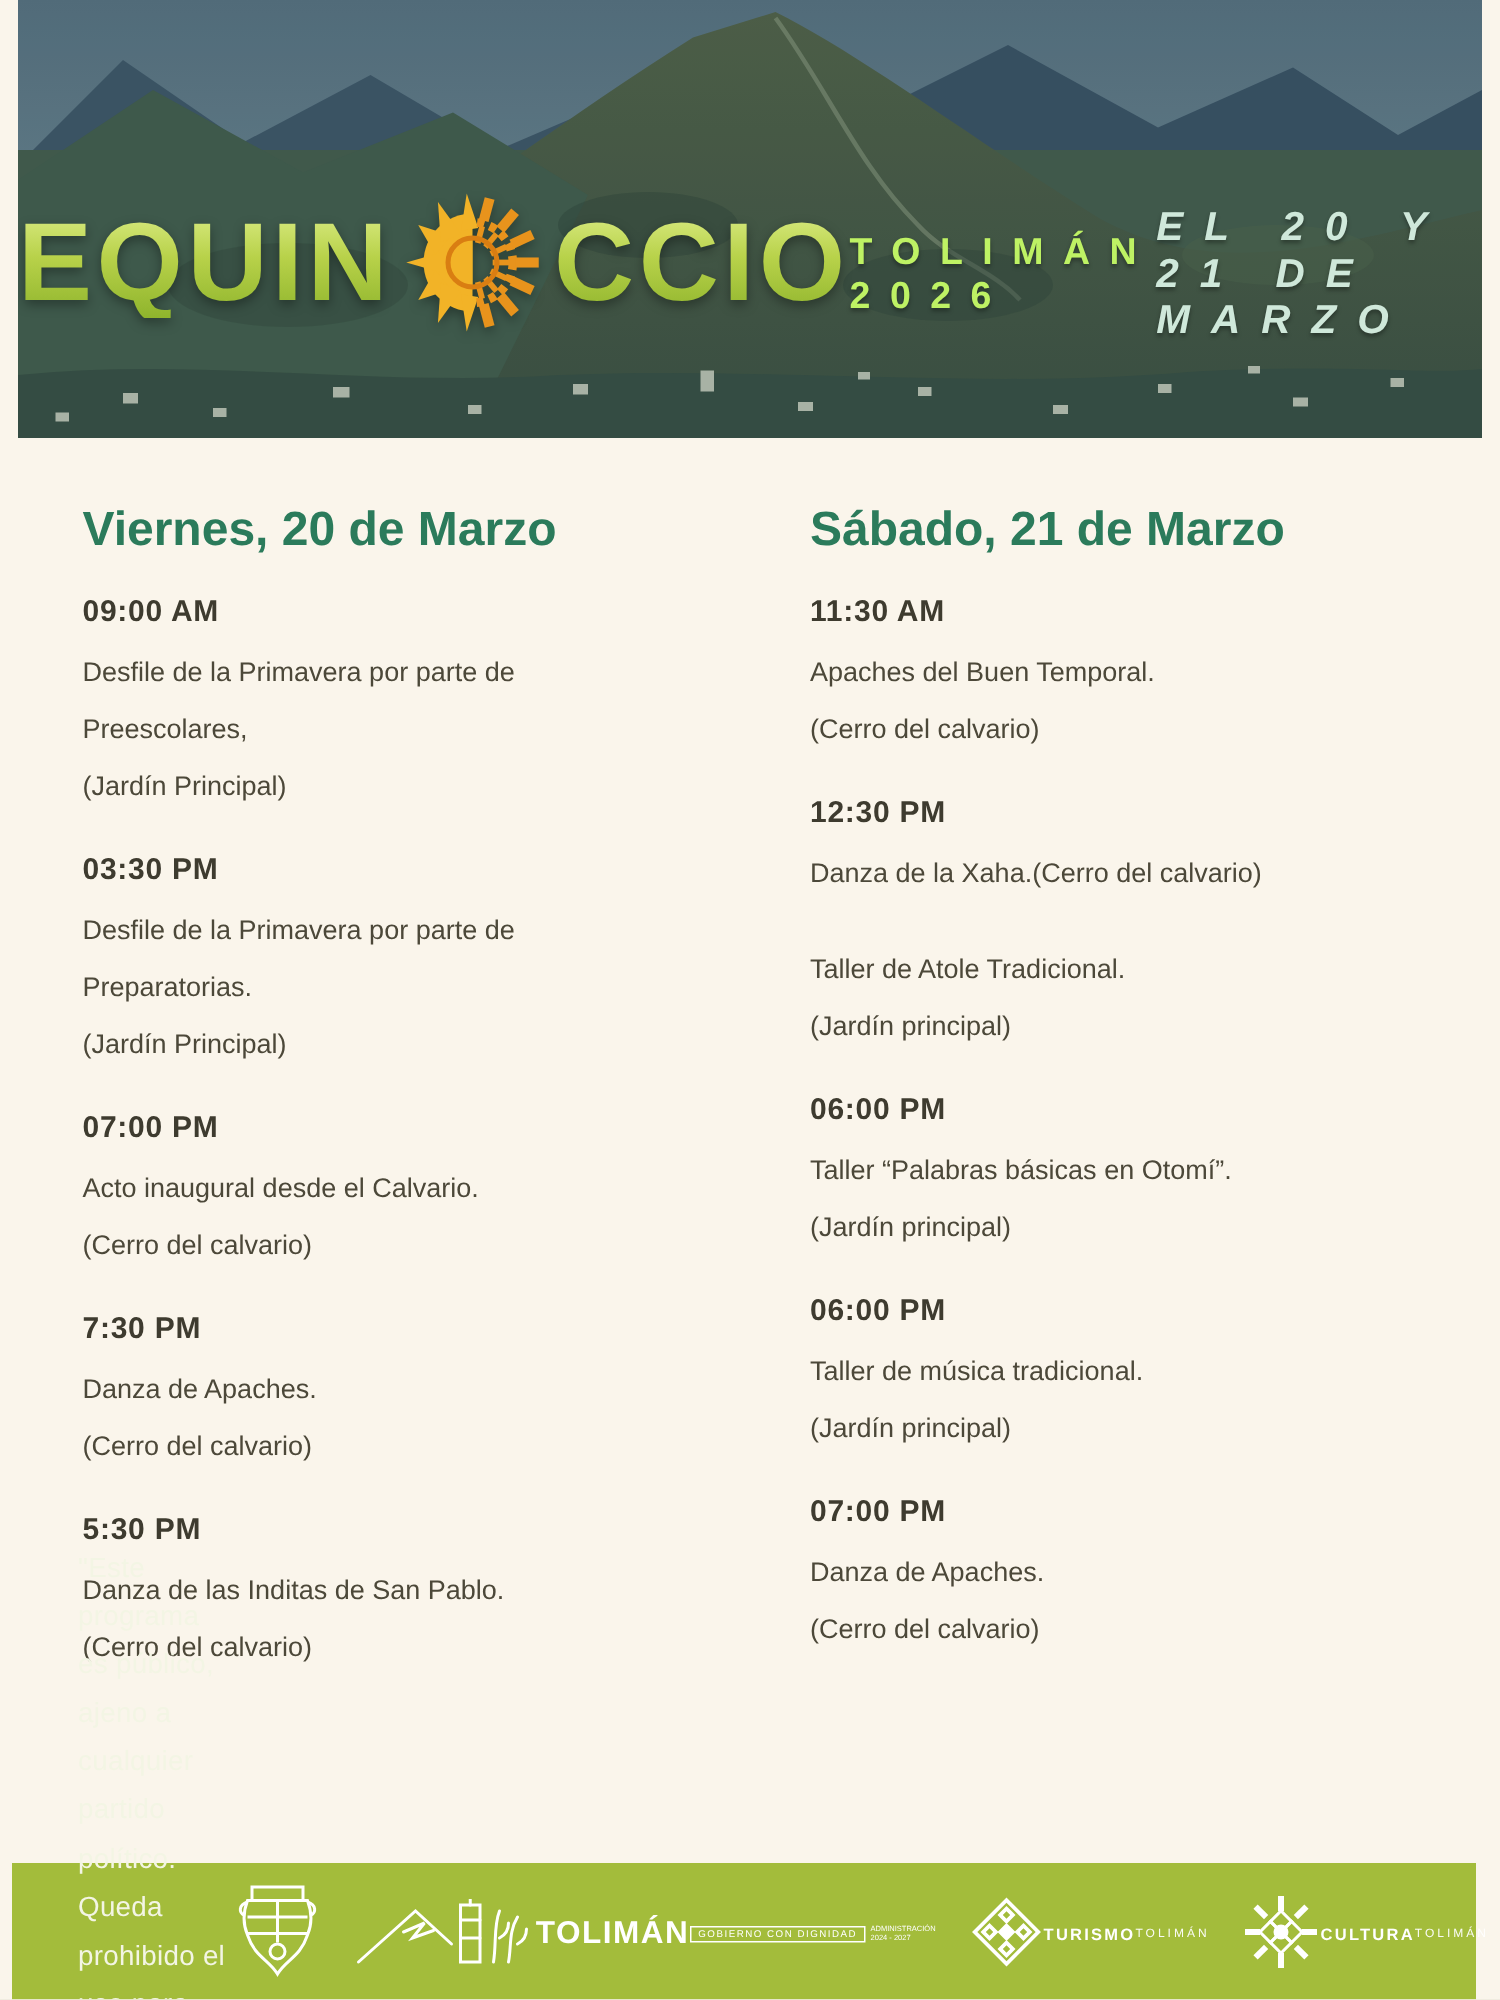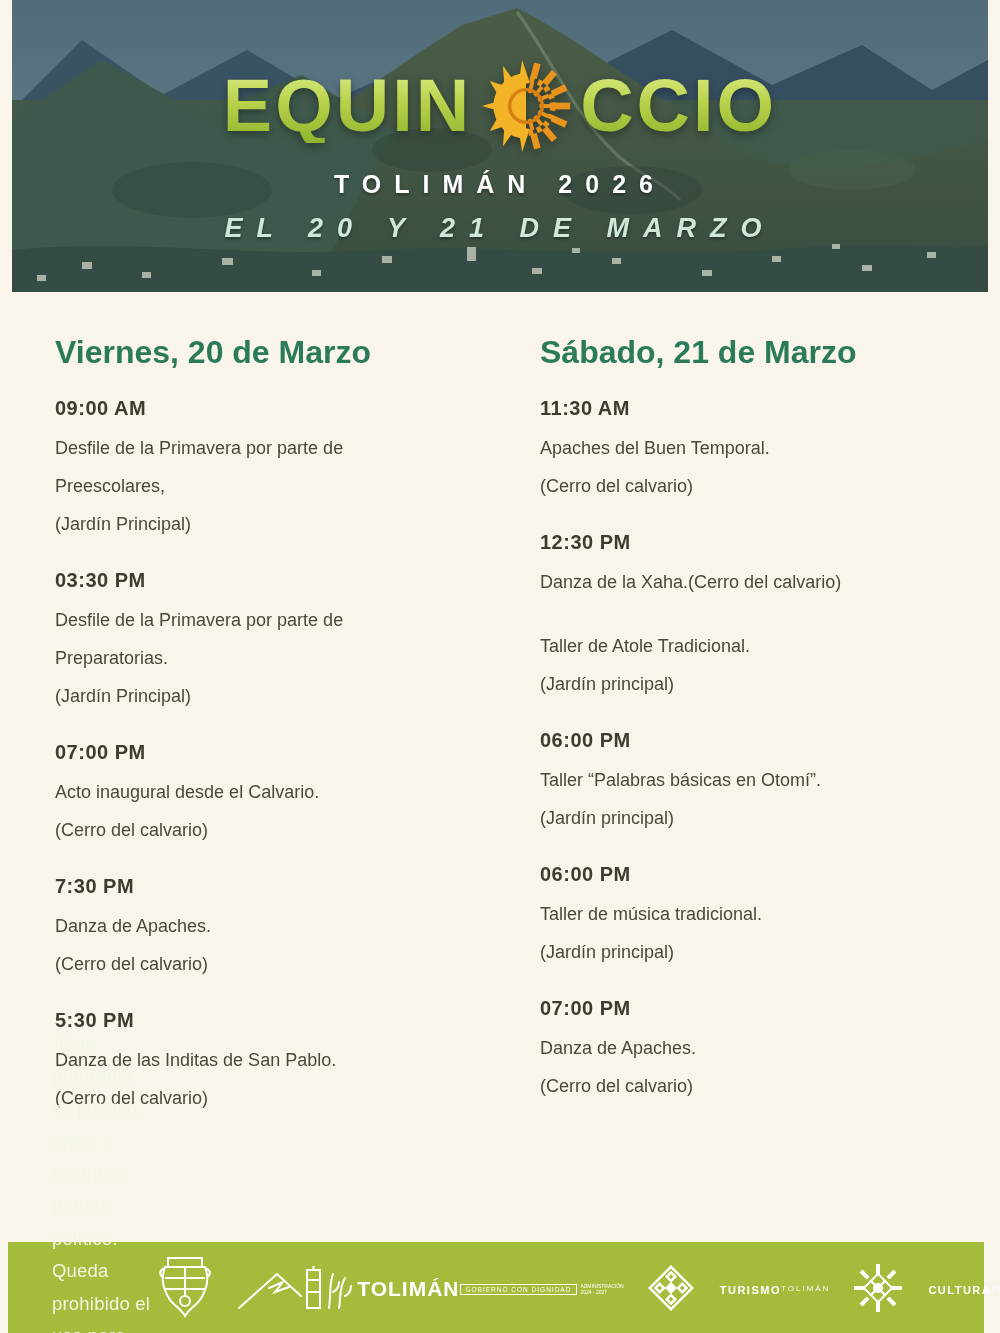--- a/index.html
+++ b/index.html
@@ -18,23 +18,22 @@
   .hero {
     position: absolute;
     top: 0; left: 12px; right: 12px;
     height: 292px;
     overflow: hidden;
     background: #4e6a77;
   }
   .hero-art { position: absolute; inset: 0; width: 100%; height: 100%; }
   .hero-overlay {
     position: absolute; inset: 0;
-    display: flex; flex-direction: column; align-items: center;
+    display: flex; flex-direction: row; align-items: center;
     padding-top: 58px;
-    text-align: center;
   }
   .logo-row {
     display: flex; align-items: center; gap: 4px;
     filter: drop-shadow(0 3px 4px rgba(0,0,0,0.35));
   }
   .logo-text {
     font-size: 74px;
     font-weight: 800;
     letter-spacing: 3px;
     line-height: 1;
@@ -42,21 +41,21 @@
     -webkit-background-clip: text;
     background-clip: text;
     color: transparent;
   }
   .sun { width: 96px; height: 96px; margin: 0 2px; }
   .hero-sub {
     margin-top: 16px;
     font-size: 25px;
     font-weight: 700;
     letter-spacing: 13px;
-    color: #ffffff;
+    color: #bef264;
     text-shadow: 0 2px 3px rgba(0,0,0,0.35);
   }
   .hero-dates {
     margin-top: 14px;
     font-size: 27px;
     font-weight: 700;
     font-style: italic;
     letter-spacing: 14px;
     color: #cfe8da;
     text-shadow: 0 2px 3px rgba(0,0,0,0.35);
@@ -115,21 +114,21 @@
   .logo-wordmark { font-size: 21px; font-weight: 800; letter-spacing: 1px; line-height: 1; margin-top: 2px; }
   .logo-tagline-row { display: flex; align-items: flex-end; gap: 3px; margin-top: 3px; }
   .logo-tagline {
     border: 1px solid #ffffff;
     font-size: 6.5px;
     letter-spacing: 1px;
     padding: 1px 5px;
     white-space: nowrap;
   }
   .logo-admin { font-size: 5px; line-height: 1.2; text-align: left; white-space: nowrap; }
-  .logo-label-main { font-size: 11px; font-weight: 800; letter-spacing: 1.5px; margin-top: 4px; margin-left: 24px; }
+  .logo-label-main { font-size: 11px; font-weight: 800; letter-spacing: 1.5px; margin-top: 4px; }
   .logo-label-sub { font-size: 8px; letter-spacing: 2px; margin-top: 2px; opacity: 0.95; }
 </style>
 </head>
 <body>
 
 <div class="page">
 
   <div class="hero">
     <svg class="hero-art" viewBox="0 0 976 292" preserveAspectRatio="none" aria-hidden="true">
       <defs>

